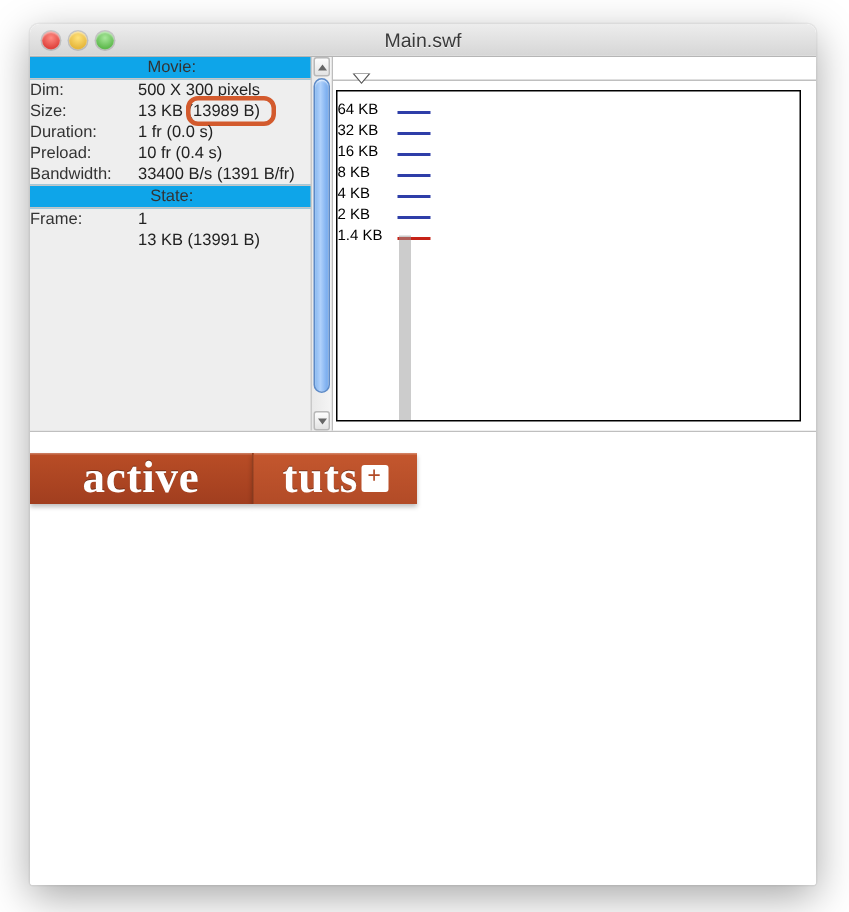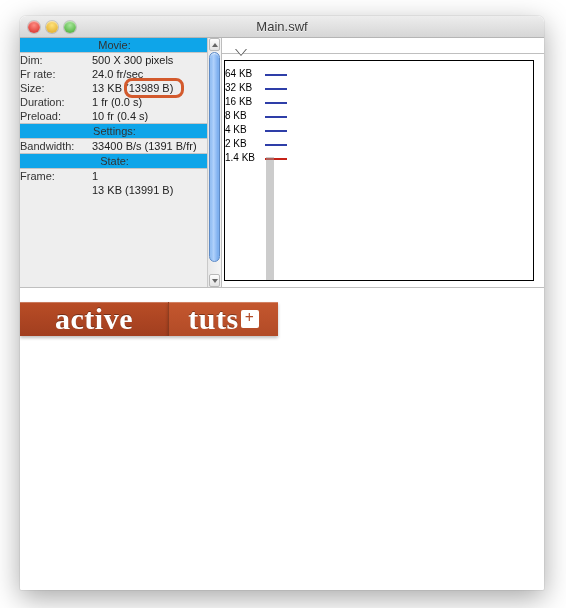--- a/index.html
+++ b/index.html
@@ -277,41 +277,36 @@
   </div>
 
   <div class="upper">
     <div class="info-panel">
       <div class="info-inner">
         <div class="section-header">Movie:</div>
         <div class="row">
           <div class="label">Dim:</div>
           <div class="value">500 X 300 pixels</div>
         </div>
-        <div class="row">
-          <div class="label">Fr rate:</div>
-          <div class="value">24.0 fr/sec</div>
-        </div>
         <div class="row" style="position:relative;">
           <div class="label">Size:</div>
           <div class="value">
             <span>13 KB </span><span>(13989 B)</span>
           </div>
           <div class="highlight-circle" style="left:104px; top:-3px; width:60px; height:20px;"></div>
         </div>
         <div class="row">
           <div class="label">Duration:</div>
           <div class="value">1 fr (0.0 s)</div>
         </div>
         <div class="row">
           <div class="label">Preload:</div>
           <div class="value">10 fr (0.4 s)</div>
         </div>
 
-        <div class="section-header">Settings:</div>
         <div class="row">
           <div class="label">Bandwidth:</div>
           <div class="value">33400 B/s (1391 B/fr)</div>
         </div>
 
         <div class="section-header">State:</div>
         <div class="row">
           <div class="label">Frame:</div>
           <div class="value">1</div>
         </div>

